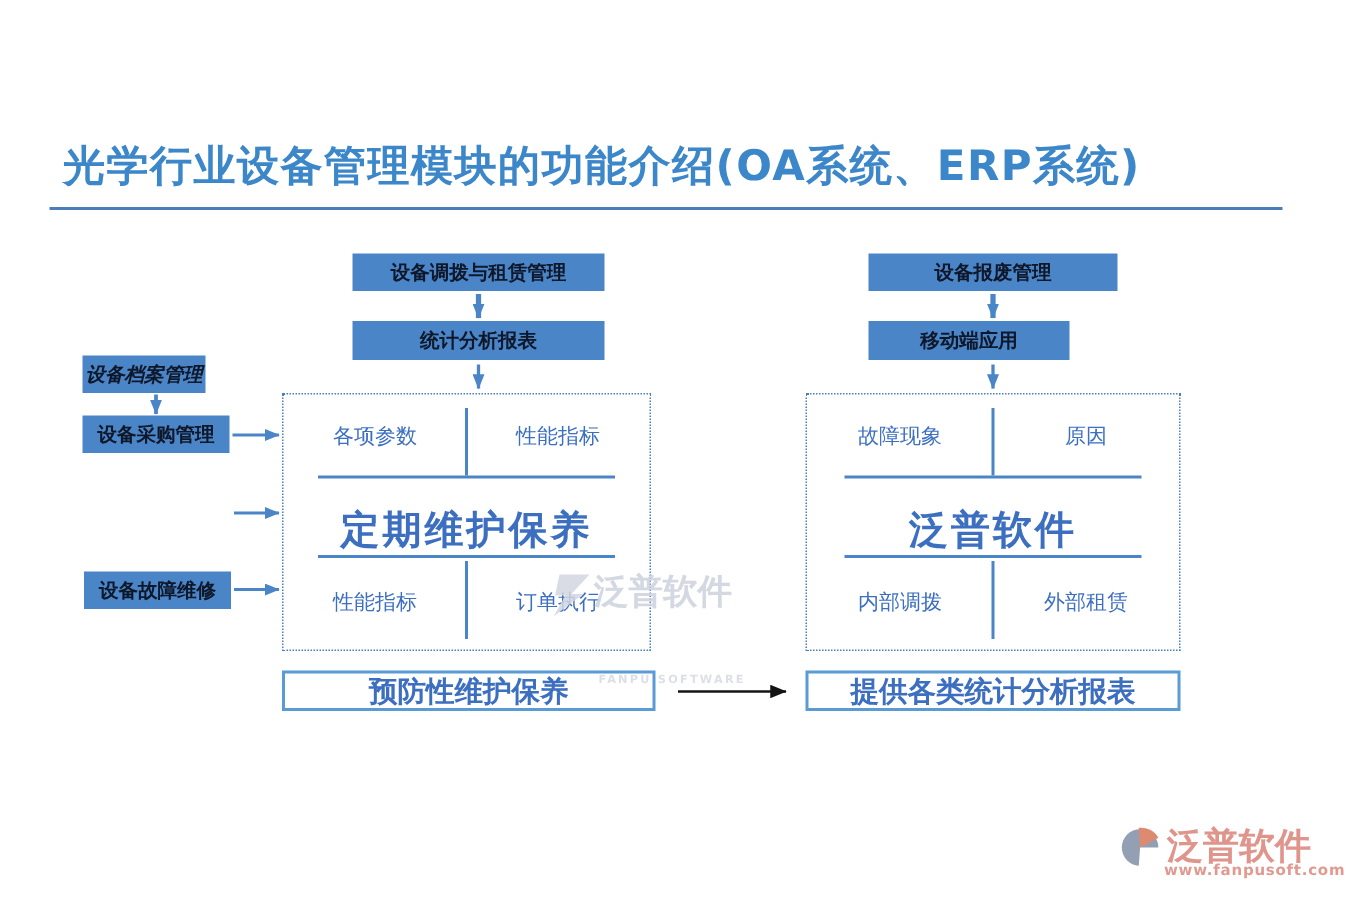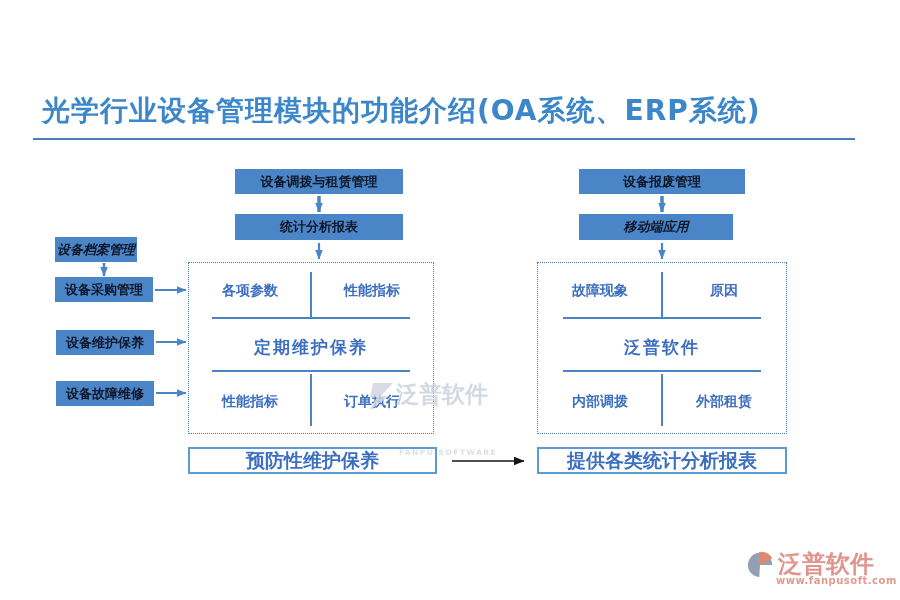--- a/index.html
+++ b/index.html
@@ -21,26 +21,26 @@
     position: absolute; background: #4a86c7; color: #0f172a;
     font-size: 13px; font-weight: bold; text-align: center;
     display: flex; align-items: center; justify-content: center;
     white-space: nowrap;
   }
   .matrix {
     position: absolute; border: 1px dotted #4a7ebb; background: transparent;
   }
   .m-row {
     position: absolute; left: 0; right: 0; display: flex;
-    color: #3d6fc1; font-weight: bold; font-size: 14px;
+    color: #3d6fc1; font-weight: normal; font-size: 14px;
   }
   .m-row span { flex: 1; text-align: center; }
   .m-center {
     position: absolute; left: 0; right: 0; text-align: center;
-    color: #3d6fc1; font-weight: bold; font-size: 17px; letter-spacing: 2px;
+    color: #3d6fc1; font-weight: bold; font-size: 26px; letter-spacing: 2px;
   }
   .hline { position: absolute; height: 2px; background: #4a86c7; }
   .vline { position: absolute; width: 2px; background: #4a86c7; left: calc(50% - 1px); }
   .outline-box {
     position: absolute; background: #ffffff; border: 2px solid #5b9bd5;
     color: #3d6fc1; font-size: 19px; font-weight: bold;
     display: flex; align-items: center; justify-content: center; white-space: nowrap;
   }
   .arrow-layer { position: absolute; left: 0; top: 0; width: 900px; height: 600px; pointer-events: none; }
   .watermark { position: absolute; left: 368px; top: 379px; opacity: 0.85; }
@@ -55,28 +55,27 @@
 </head>
 <body>
 
 <div class="stage">
 
   <div class="title">光学行业设备管理模块的功能介绍(OA系统、ERP系统)</div>
   <div class="title-rule"></div>
 
   <div class="node" style="left:55px; top:237px; width:82px; height:25px;font-style:italic;">设备档案管理</div>
   <div class="node" style="left:55px; top:277px; width:98px; height:25px;">设备采购管理</div>
-  <div class="node" style="left:56px; top:330px; width:98px; height:25px;">设备维护保养</div>
   <div class="node" style="left:56px; top:381px; width:98px; height:25px;">设备故障维修</div>
 
   <div class="node" style="left:235px; top:169px; width:168px; height:25px;">设备调拨与租赁管理</div>
   <div class="node" style="left:235px; top:214px; width:168px; height:26px;">统计分析报表</div>
 
   <div class="node" style="left:579px; top:169px; width:166px; height:25px;">设备报废管理</div>
-  <div class="node" style="left:579px; top:214px; width:154px; height:26px;font-style:italic;">移动端应用</div>
+  <div class="node" style="left:579px; top:214px; width:134px; height:26px;">移动端应用</div>
 
   <div class="matrix" style="left:188px; top:262px; width:246px; height:172px;">
     <div class="vline" style="top:9px; height:45px;"></div>
     <div class="m-row" style="top:19px;">
       <span>各项参数</span>
       <span>性能指标</span>
     </div>
     <div class="hline" style="top:54px; left:23px; right:23px;"></div>
     <div class="m-center" style="top:73px;">定期维护保养</div>
     <div class="hline" style="top:107px; left:23px; right:23px;"></div>

